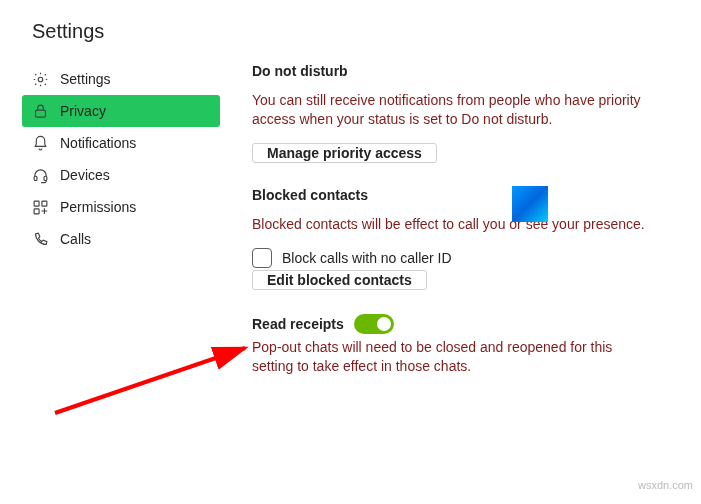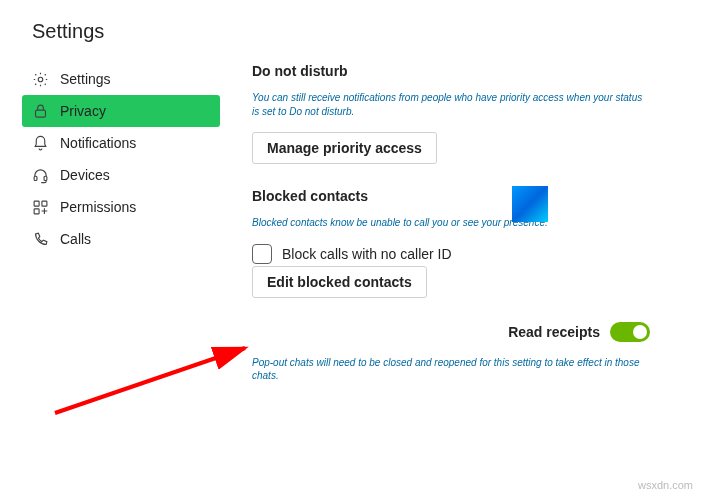--- a/index.html
+++ b/index.html
@@ -53,31 +53,30 @@
   .main {
     padding-left: 32px;
     max-width: 430px;
   }
   .section-title {
     font-size: 14px;
     font-weight: 700;
     margin-bottom: 12px;
   }
   .section-desc {
-    font-size: 10px;
-    color: #0369a1;
+    font-size: 14px;
+    color: #7f1d1d;
     line-height: 1.35;
     margin-bottom: 14px;
-    font-style: italic;
   }
   .btn {
     display: inline-block;
     border: 1px solid #d1d1d1;
     background: #fff;
-    padding: 7px 14px;
+    padding: 1px 14px;
     font-size: 14px;
     font-weight: 600;
     color: #242424;
     border-radius: 3px;
     cursor: pointer;
   }
   .section-spacer { height: 24px; }
   .checkbox-row {
     display: flex;
     align-items: center;
@@ -87,22 +86,21 @@
     width: 20px;
     height: 20px;
     border: 1.5px solid #616161;
     border-radius: 4px;
     margin-right: 10px;
     background: #fff;
   }
   .toggle-row {
     display: flex;
     align-items: center;
-    margin-bottom: 14px;
-    justify-content: flex-end;
+    margin-bottom: 4px;
   }
   .toggle {
     position: relative;
     width: 40px;
     height: 20px;
     background: #6bb700;
     border-radius: 10px;
     margin-left: 10px;
   }
   .toggle::after {
@@ -213,21 +211,21 @@
 
   <div class="main">
 
     <div class="section-title">Do not disturb</div>
     <div class="section-desc">You can still receive notifications from people who have priority access when your status is set to Do not disturb.</div>
     <button class="btn">Manage priority access</button>
 
     <div class="section-spacer"></div>
 
     <div class="section-title">Blocked contacts</div>
-    <div class="section-desc">Blocked contacts know be unable to call you or see your presence.</div>
+    <div class="section-desc">Blocked contacts will be effect to call you or see your presence.</div>
     <div class="checkbox-row">
       <span class="checkbox"></span>
       <span>Block calls with no caller ID</span>
     </div>
     <button class="btn">Edit blocked contacts</button>
 
     <div class="section-spacer"></div>
 
     <div class="toggle-row">
       <span class="section-title" style="margin:0">Read receipts</span>

